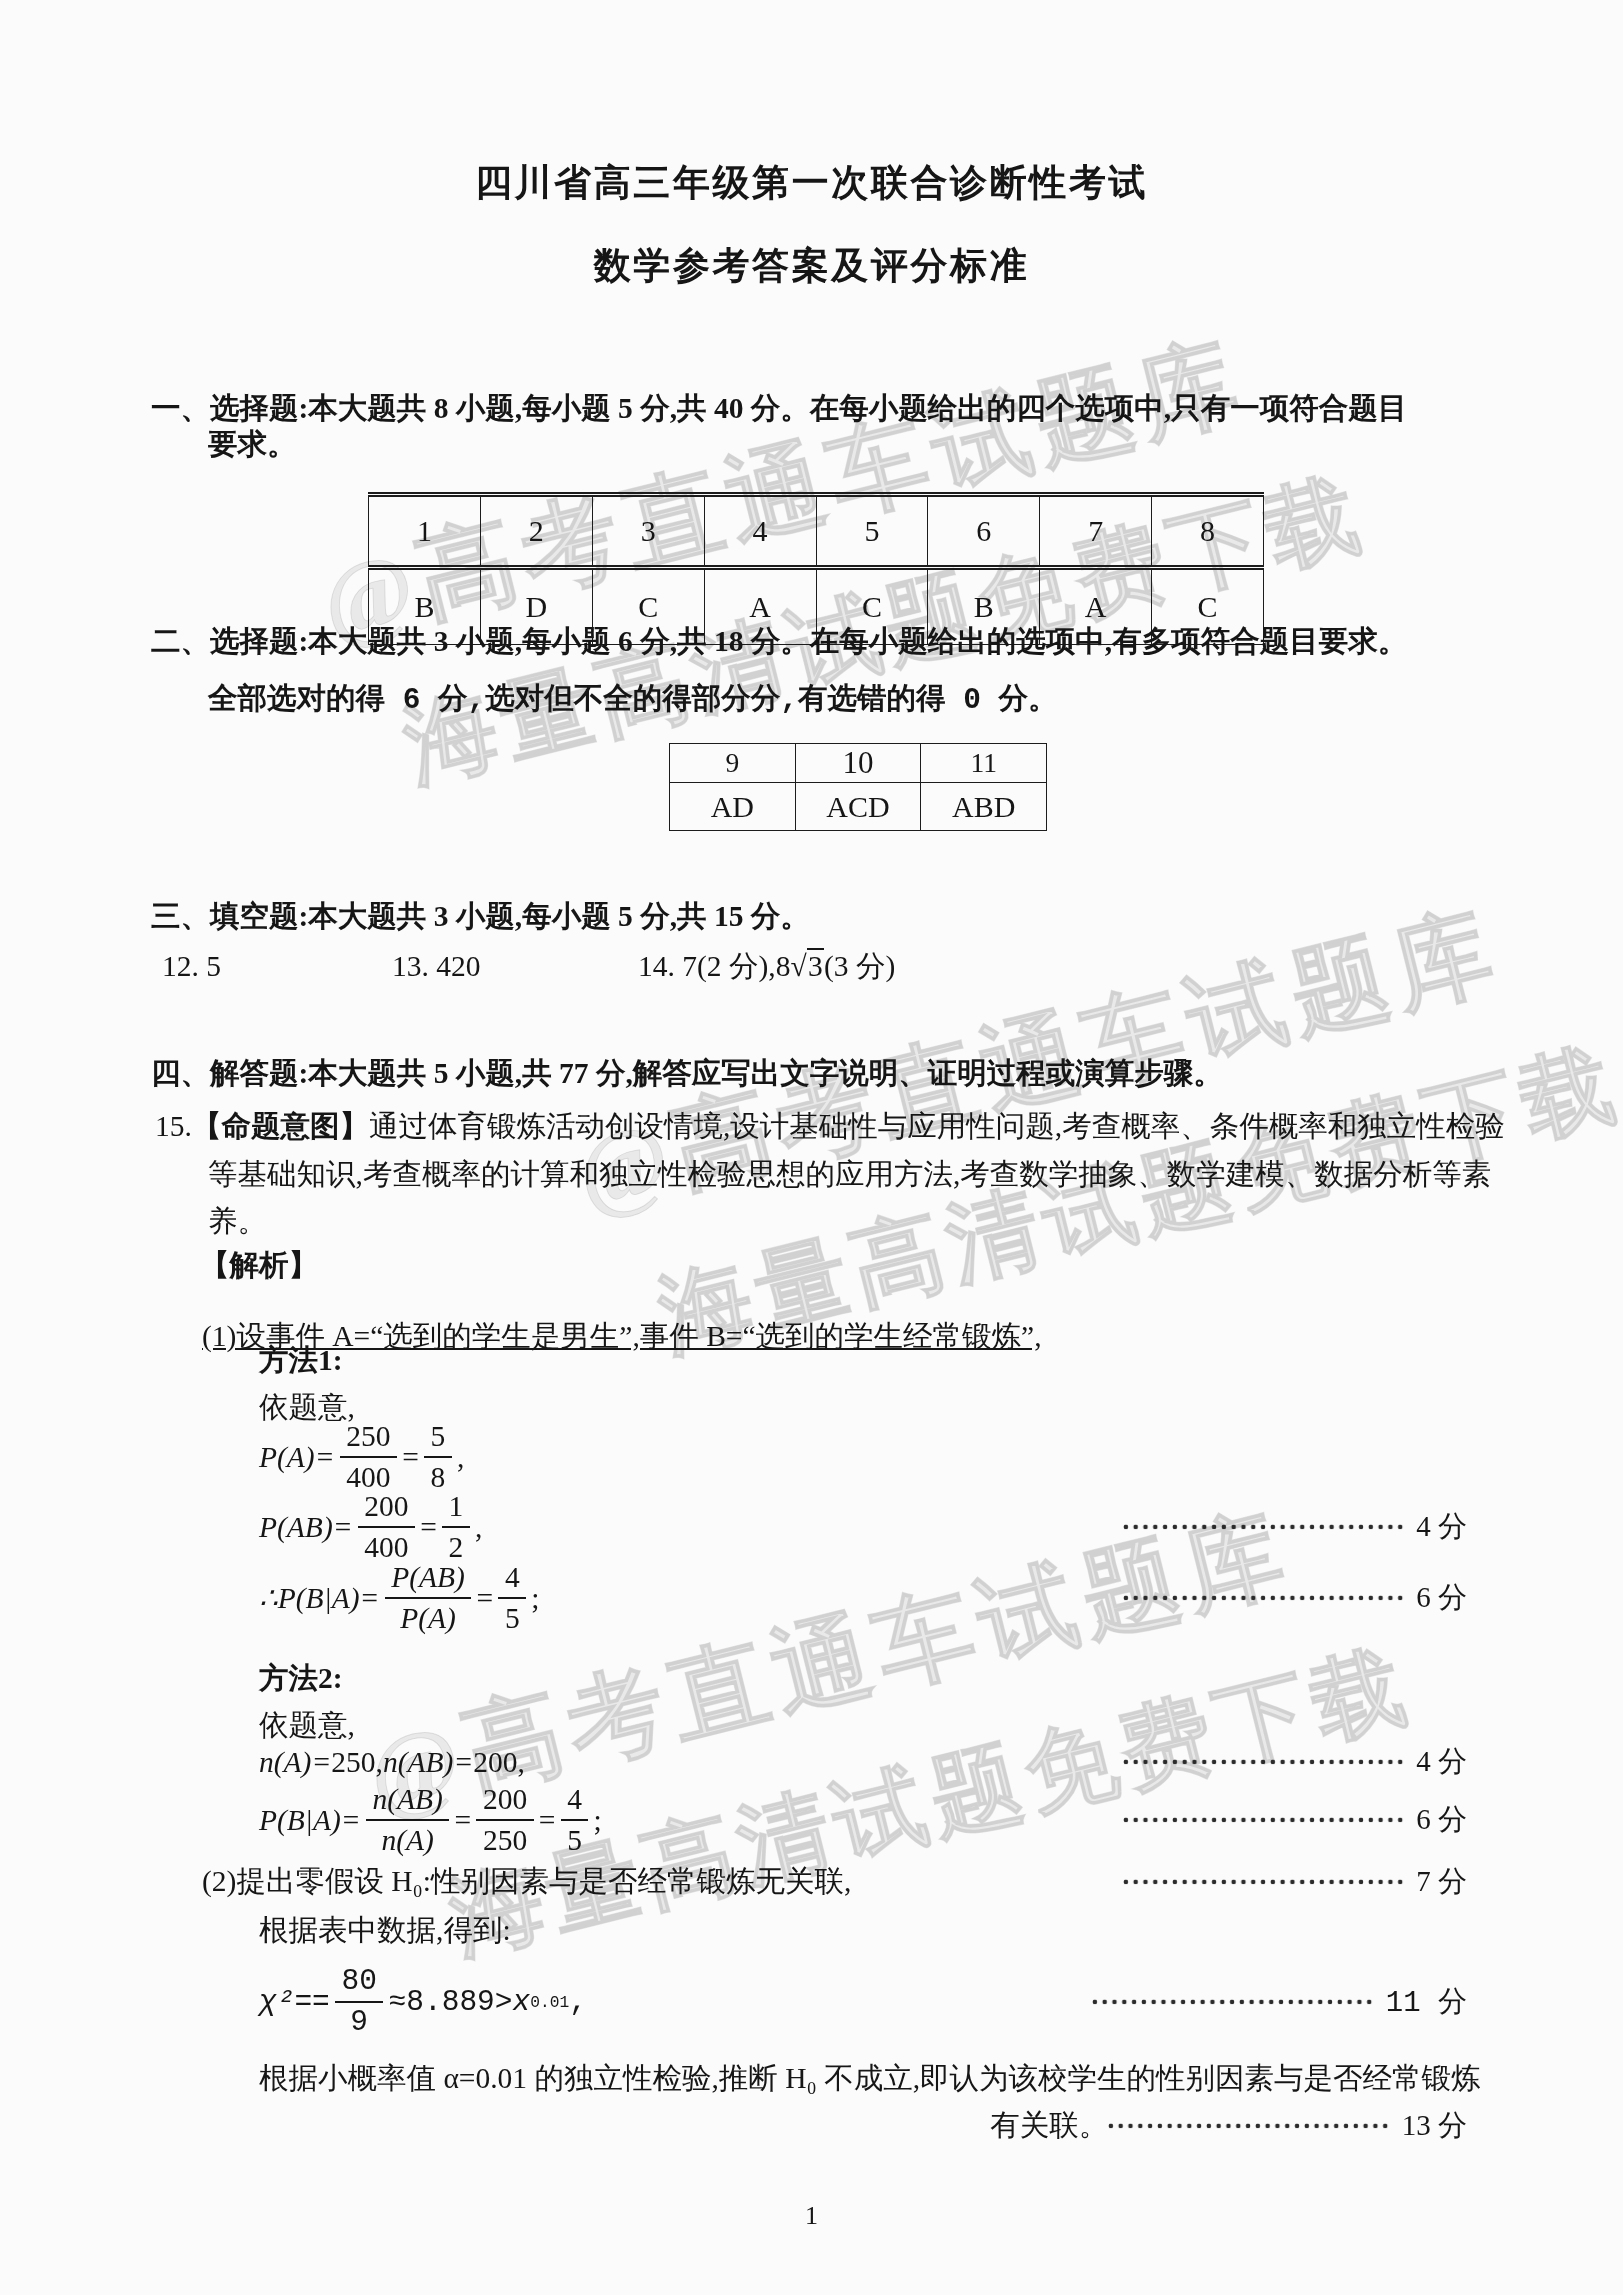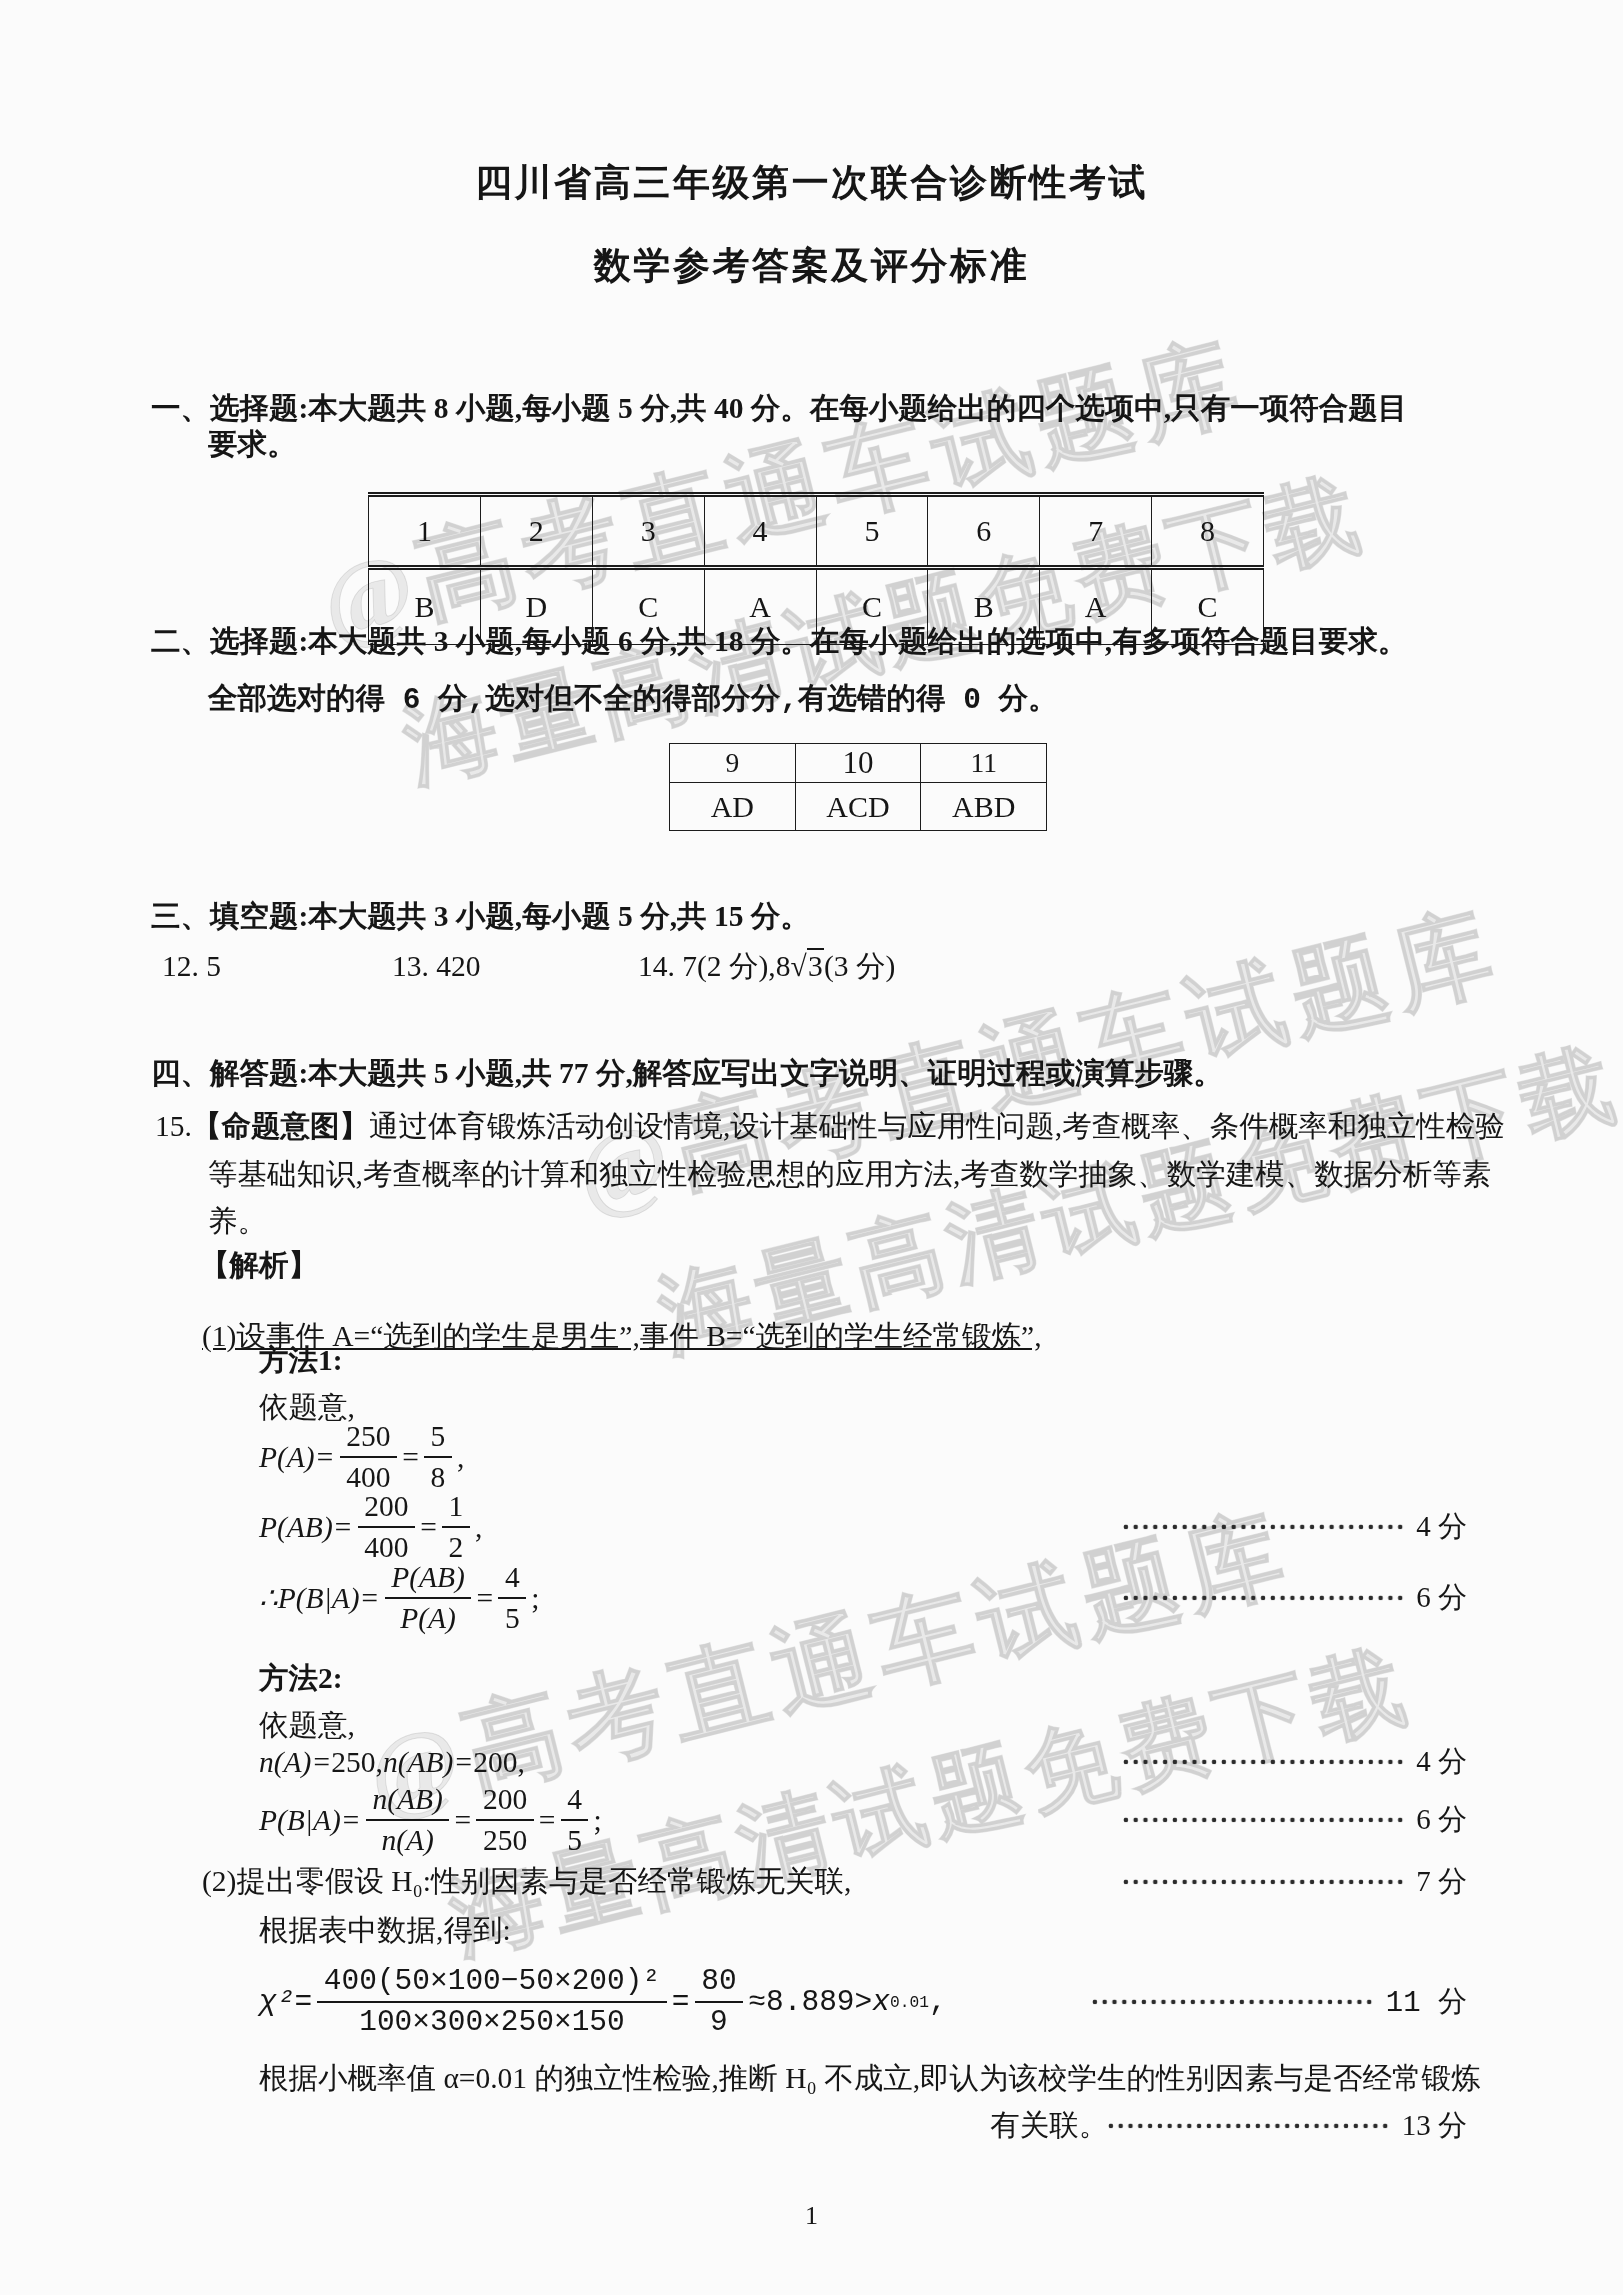--- a/index.html
+++ b/index.html
@@ -261,24 +261,20 @@
       <span class="dots"></span>
       <span class="score-label">7 分</span>
     </span>
   </div>
 
   <div class="abs t45" style="left:259px;top:1912px;">根据表中数据,得到:</div>
 
   <div class="row" style="top:1956px;height:92px;font-family:Liberation Mono, monospace;">
     <span class="formula">
       <span class="math">χ²=</span>
-      <span class="frac">
-          <span class="num">400(50×100−50×200)²</span>
-          <span class="den">100×300×250×150</span>
-        </span>
       <span>=</span>
       <span class="frac">
           <span class="num">80</span>
           <span class="den">9</span>
         </span>
       <span>≈8.889&gt;</span>
       <span class="math">x</span>
       <sub class="sm">0.01</sub>
       <span>,</span>
     </span>

